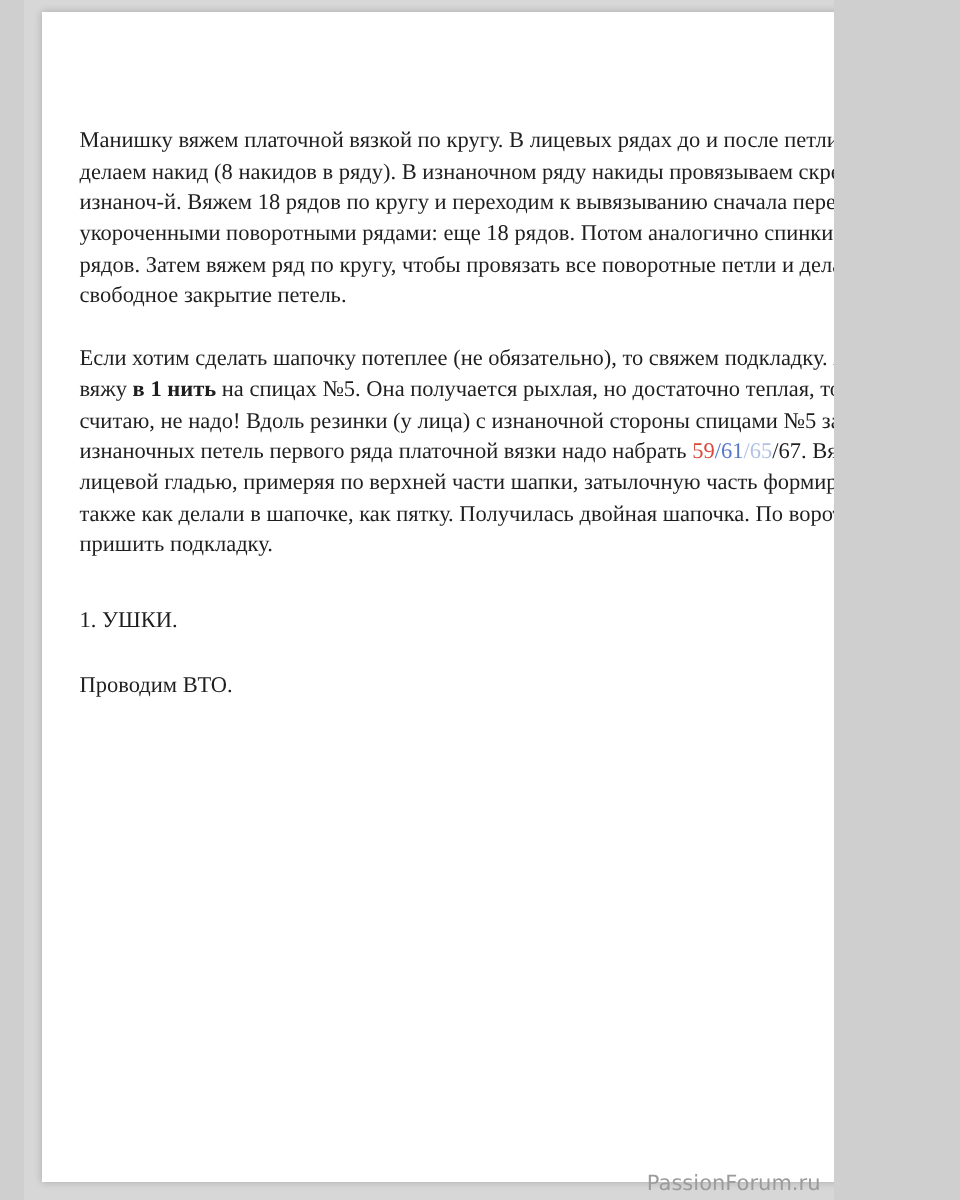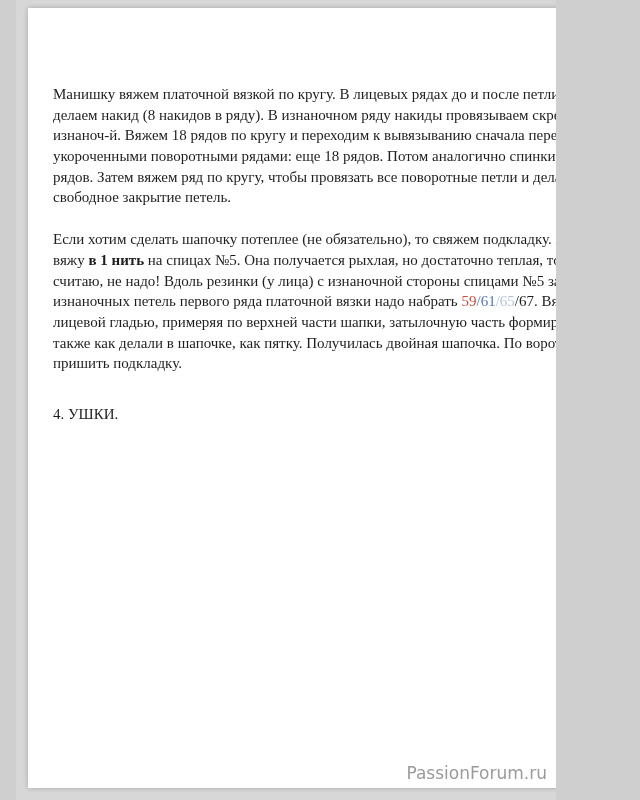--- a/index.html
+++ b/index.html
@@ -43,40 +43,41 @@
   .bold {
     font-weight: bold;
     font-family: Liberation Serif, serif;
   }
   .size-val {
     
   }
   .watermark {
     position: absolute;
     right: 9px;
-    bottom: 17px;
+    bottom: 3px;
     font-family: "DejaVu Sans", sans-serif;
-    font-size: 17px;
+    font-size: 14px;
     color: #9b9b9b;
   }
 </style>
 </head>
 <body>
 
 <div class="canvas">
 
   <div class="page">
 
     <p class="para" data-bind="document.intro">Манишку вяжем платочной вязкой по кругу. В лицевых рядах до и после петли М делаем накид (8 накидов в ряду). В изнаночном ряду накиды провязываем скрещенной изнаноч-й. Вяжем 18 рядов по кругу и переходим к вывязыванию сначала переда укороченными поворотными рядами: еще 18 рядов. Потом аналогично спинки: еще 12 рядов. Затем вяжем ряд по кругу, чтобы провязать все поворотные петли и делаем свободное закрытие петель.</p>
 
 
     <p class="para"><span data-bind="document.section5.p1_a">Если хотим сделать шапочку потеплее (не обязательно), то свяжем подкладку. Я ее вяжу </span><span class="bold" data-bind="document.section5.p1_bold">в 1 нить</span><span data-bind="document.section5.p1_b"> на спицах №5. Она получается рыхлая, но достаточно теплая, толще, считаю, не надо! Вдоль резинки (у лица) с изнаночной стороны спицами №5 за дужки изнаночных петель первого ряда платочной вязки надо набрать </span><span class="size-val" data-bind="document.section5.sizes.0.text" data-bind-color="document.section5.sizes.0.color" style="color: rgb(217, 73, 58);">59</span><span class="size-val" data-bind="document.section5.sizes.1.text" data-bind-color="document.section5.sizes.1.color" style="color: rgb(85, 119, 204);">/61</span><span class="size-val" data-bind="document.section5.sizes.2.text" data-bind-color="document.section5.sizes.2.color" style="color: rgb(179, 194, 228);">/65</span><span class="size-val" data-bind="document.section5.sizes.3.text" data-bind-color="document.section5.sizes.3.color" style="color: rgb(30, 30, 30);">/67</span><span data-bind="document.section5.p1_c">. Вяжем лицевой гладью, примеряя по верхней части шапки, затылочную часть формируем также как делали в шапочке, как пятку. Получилась двойная шапочка. По вороту пришить подкладку.</span></p>
 
-    <p class="para heading" data-bind="document.section6.heading">4. УШКИ.</p>
+    <p class="para heading" data-bind="document.section6.heading">1. УШКИ.</p>
 
 
 
+    <p class="para line" data-bind="document.section6.closing_line2">Проводим ВТО.</p>
 
   </div>
 
   <div class="watermark" data-bind="document.watermark">PassionForum.ru</div>
 
 </div>
 
 </body></html>

